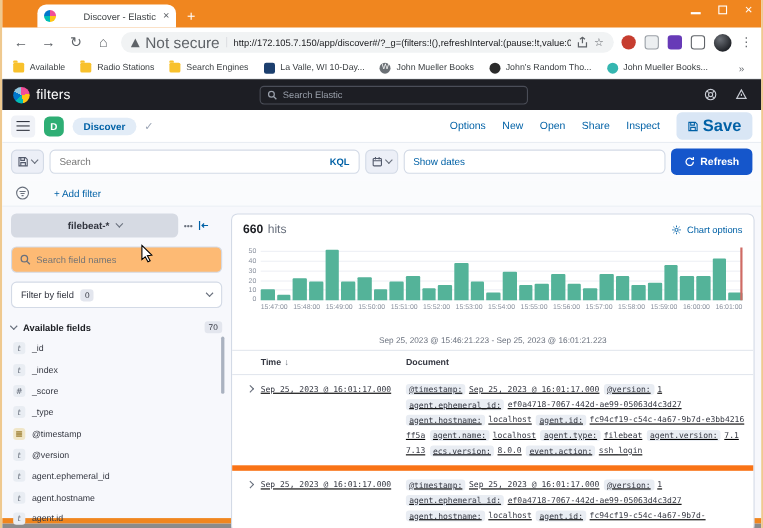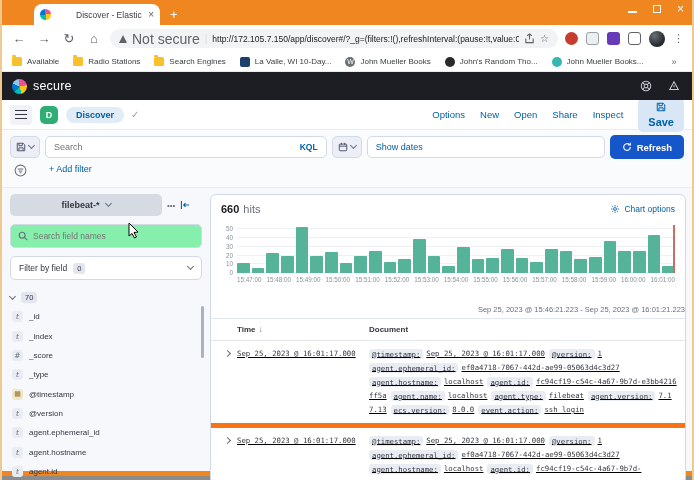--- a/index.html
+++ b/index.html
@@ -61,48 +61,48 @@
   .appbar { height:30px; background:#fff; border-bottom:1px solid #e9edf3; display:flex; align-items:center; padding:0 8px; }
   .hamb { width:22px; height:20px; border-radius:4px; background:#f0f2f7; display:flex; flex-direction:column;
     justify-content:center; gap:2.5px; align-items:center; margin-right:8px; }
   .hamb i { display:block; width:12px; height:1.5px; background:#343741; }
   .space-avatar { width:18px; height:18px; border-radius:5px; background:#2eae74; color:#fff; font-size:9px; font-weight:bold;
     display:flex; align-items:center; justify-content:center; margin-right:8px; }
   .crumb { background:#e2ecf7; color:#0061a6; font-size:9px; font-weight:bold; padding:3px 10px; border-radius:9px; }
   .crumb-check { color:#98a2b3; font-size:10px; margin-left:7px; }
   .appbar-right { margin-left:auto; display:flex; align-items:center; gap:15px; }
   .topmenu-item { font-size:9.5px; color:#0061a6; }
-  .save-btn { background:#d9e6f5; color:#0061a6; font-size:11px; font-weight:bold; border-radius:5px; padding:4px 10px;
-    display:flex; align-items:center; gap:4px;flex-direction:column; }
+  .save-btn { background:#d9e6f5; color:#0061a6; font-size:15px; font-weight:bold; border-radius:5px; padding:4px 10px;
+    display:flex; align-items:center; gap:4px; }
 
   .querybar { height:34px; background:#fafbfd; display:flex; align-items:center; padding:0 8px; gap:5px; }
   .qpill { height:22px; background:#eceff7; border:1px solid #d3dae6; border-radius:5px; display:flex; align-items:center;
     gap:3px; padding:0 5px; color:#52596b; }
   .qsearch { flex:1; height:22px; background:#fff; border:1px solid #d3dae6; border-radius:5px; display:flex;
     align-items:center; padding:0 8px; }
   .qsearch input { border:none; outline:none; flex:1; font-size:9px; font-family:"Liberation Sans",sans-serif; color:#343741; background:transparent; }
   .kql { font-size:8.5px; color:#0061a6; font-weight:bold; }
   .timebox { width:238px; height:22px; background:#fff; border:1px solid #d3dae6; border-radius:5px; display:flex;
     align-items:center; padding:0 8px; gap:6px; }
   .timebox .tval { flex:1; font-size:9px; color:#343741; }
   .showdates { font-size:9px; color:#0061a6; white-space:nowrap; }
   .refresh-btn { height:24px; background:#1556cb; color:#fff; border-radius:5px; font-size:9.5px; font-weight:bold;
     display:flex; align-items:center; gap:5px; padding:0 12px; }
 
-  .filterrow { height:24px; background:#fafbfd; border-bottom:1px solid #e9edf3; display:flex; align-items:flex-start; padding:0 12px; gap:22px; }
+  .filterrow { height:24px; background:#fafbfd; border-bottom:1px solid #e9edf3; display:flex; align-items:center; padding:0 12px; gap:22px; }
   .addfilter { font-size:9px; color:#0061a6; }
 
   
   .content { display:flex; height:283px; background:#f7f8fc; padding:6px 6px 0 8px; gap:8px; }
   .sidebar { width:192px; flex:none; position:relative; }
   .idx-row { display:flex; align-items:center; gap:5px; }
   .idx-pill { width:152px; height:22px; background:#d6dae3; border-radius:5px; display:flex; align-items:center;
     justify-content:center; gap:6px; font-size:9px; font-weight:bold; color:#343741; }
   .mini-ic { color:#69707d; font-size:8px; }
-  .fsearch { margin-top:8px; height:24px; background:#86efac; border:1px solid #d3dae6; border-radius:5px; display:flex;
+  .fsearch { margin-top:8px; height:24px; background:#fdba74; border:1px solid #d3dae6; border-radius:5px; display:flex;
     align-items:center; gap:5px; padding:0 7px; }
   .fsearch input { border:none; outline:none; flex:1; font-size:8.5px; font-family:"Liberation Sans",sans-serif; background:transparent; color:#343741; }
   .ftype { margin-top:8px; height:24px; background:#fff; border:1px solid #d3dae6; border-radius:5px; display:flex;
     align-items:center; gap:6px; padding:0 8px; font-size:8.5px; color:#343741; }
   .badge { background:#e3e6ee; border-radius:3px; font-size:7.5px; padding:1px 4px; color:#343741; }
   .af-head { margin-top:12px; display:flex; align-items:center; gap:6px; }
   .af-title { font-size:8.5px; font-weight:bold; color:#1a1c21; flex:1; }
   .fieldlist { margin-top:4px; list-style:none; }
   .fieldlist li { display:flex; align-items:center; gap:6px; padding:4.2px 2px; }
   .f-badge { width:11px; height:11px; border-radius:3px; background:#e9edf3; color:#69707d; font-size:7.5px; font-style:italic;
@@ -119,21 +119,21 @@
   .chart-opts { margin-left:auto; display:flex; align-items:center; gap:4px; font-size:8.5px; color:#0061a6; }
 
   .chart-wrap { position:relative; height:78px; padding:2px 10px 0 26px; }
   .plot { position:relative; height:48px; }
   .gridline { position:absolute; left:0; right:0; height:1px; background:#eef0f5; }
   .ylab { position:absolute; left:-18px; width:14px; text-align:right; font-size:6.3px; color:#8a919e; transform:translateY(3px); }
   .bars { position:absolute; left:0; right:0; bottom:0; top:0; display:flex; align-items:flex-end; gap:2px; }
   .bar { flex:1; background:#54b399; border-radius:1px 1px 0 0; }
   .nowline { position:absolute; right:0; top:0; bottom:0; width:2px; background:#cf6b64; }
   .xlabels { display:flex; justify-content:space-between; font-size:6.3px; color:#8a919e; padding-top:3px; }
-  .chart-caption { text-align:right; font-size:7.5px; color:#69707d; padding-top:4px; }
+  .chart-caption { text-align:center; font-size:7.5px; color:#69707d; padding-top:4px; }
 
   .dtable { border-top:1px solid #e3e7ee; margin-top:4px; }
   .thead { display:flex; height:22px; align-items:center; border-bottom:1px solid #e3e7ee; padding-left:26px; }
   .th { font-size:8px; font-weight:bold; color:#343741; }
   .th-time { width:132px; display:flex; gap:3px; align-items:flex-start; }
   .sort-arrow { color:#69707d; font-size:8px; }
   .drow { display:flex; border-bottom:5px solid #f97316; padding:6px 8px 6px 6px;text-decoration:underline; }
   .expander { width:20px; color:#69707d; display:flex; justify-content:center; padding-top:2px; }
   .chev-r { width:5px; height:5px; border-right:1.3px solid #69707d; border-bottom:1.3px solid #69707d;
     transform:rotate(-45deg); margin-top:2px; }
@@ -227,21 +227,28 @@
         </span>
       </span>
     <span class="bm-spacer"></span>
     <span class="bm-more">»</span>
     <span class="bm-vsep"></span>
 
   </div>
 
   <div class="eheader">
     <span class="elogo"></span>
-    <span class="ebrand">secure</span>
+    <span class="ebrand">filters</span>
+    <div class="esearch">
+      <svg class="ic" width="9" height="9" viewBox="0 0 12 12" fill="none" stroke="#9aa0ab" stroke-width="1.5">
+          <circle cx="5" cy="5" r="3.5"></circle>
+          <path d="M8 8l3 3"></path>
+        </svg>
+      <span class="ph">Search Elastic</span>
+    </div>
     <div class="eh-right">
       <svg class="ic" width="12" height="12" viewBox="0 0 14 14" fill="none" stroke="#c7cbd3" stroke-width="1.2">
           <circle cx="7" cy="7" r="5.5"></circle>
           <circle cx="7" cy="7" r="2.2"></circle>
           <path d="M3.2 3.2l1.7 1.7M9.1 9.1l1.7 1.7M10.8 3.2L9.1 4.9M4.9 9.1l-1.7 1.7"></path>
         </svg>
       <svg class="ic" width="12" height="12" viewBox="0 0 14 14" fill="none" stroke="#c7cbd3" stroke-width="1.2">
           <path d="M7 2L2 11h10L7 2z"></path>
           <path d="M7 6v2.5"></path>
         </svg>
@@ -333,20 +340,21 @@
         <input placeholder="Search field names" style="">
       </div>
       <div class="ftype">
         <span>Filter by field</span>
         <span class="badge">0</span>
         <span style="flex:1"></span>
         <span class="chev"></span>
       </div>
       <div class="af-head">
         <span class="chev"></span>
+        <span class="af-title">Available fields</span>
         <span class="badge">70</span>
       </div>
       <ul class="fieldlist">
           <li>
             <span class="f-badge">t</span>
             <span class="f-name">_id</span>
           </li>
           <li>
             <span class="f-badge">t</span>
             <span class="f-name">_index</span>

